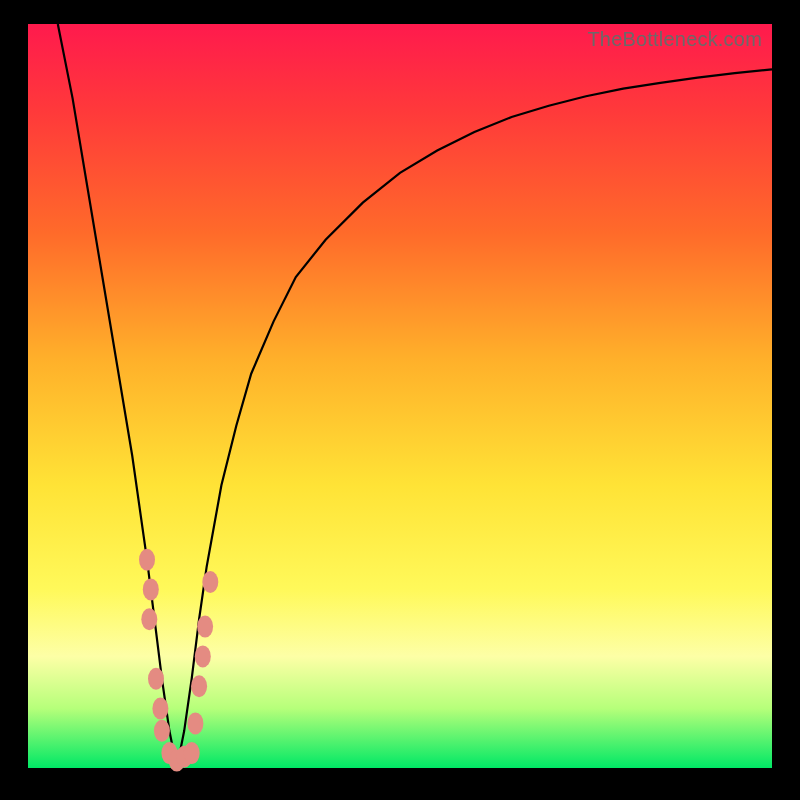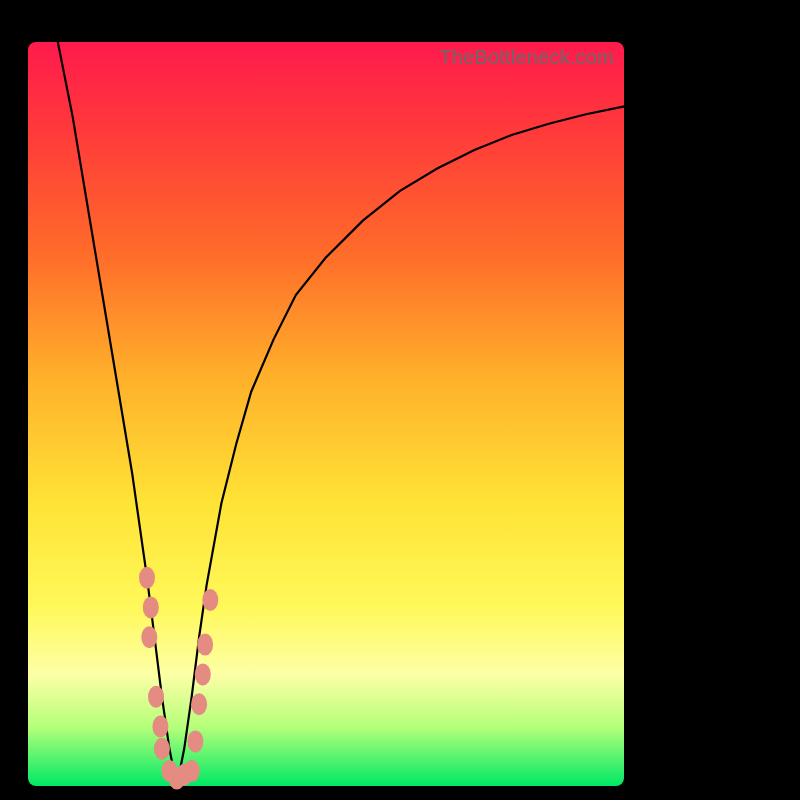--- a/index.html
+++ b/index.html
@@ -12,34 +12,33 @@
   }
   .frame {
     position: relative;
     width: 800px;
     height: 800px;
     background: #000;
   }
   .plot {
     position: absolute;
     left: 28px;
-    top: 42px;
-    width: 596px;
+    top: 24px;
+    width: 744px;
     height: 744px;
     background: linear-gradient(to bottom,
       #ff1a4d 0%,
       #ff3a3a 12%,
       #ff6a2a 28%,
       #ffb02a 45%,
       #ffe336 62%,
       #fff95a 76%,
       #fdffa6 85%,
       #b6ff7a 92%,
       #00e865 100%);
-    border-radius: 8px;
   }
   .watermark {
     position: absolute;
     top: 4px;
     right: 10px;
     color: #6a6a6a;
     font-size: 20px;
     font-weight: 500;
     letter-spacing: 0.2px;
     user-select: none;

